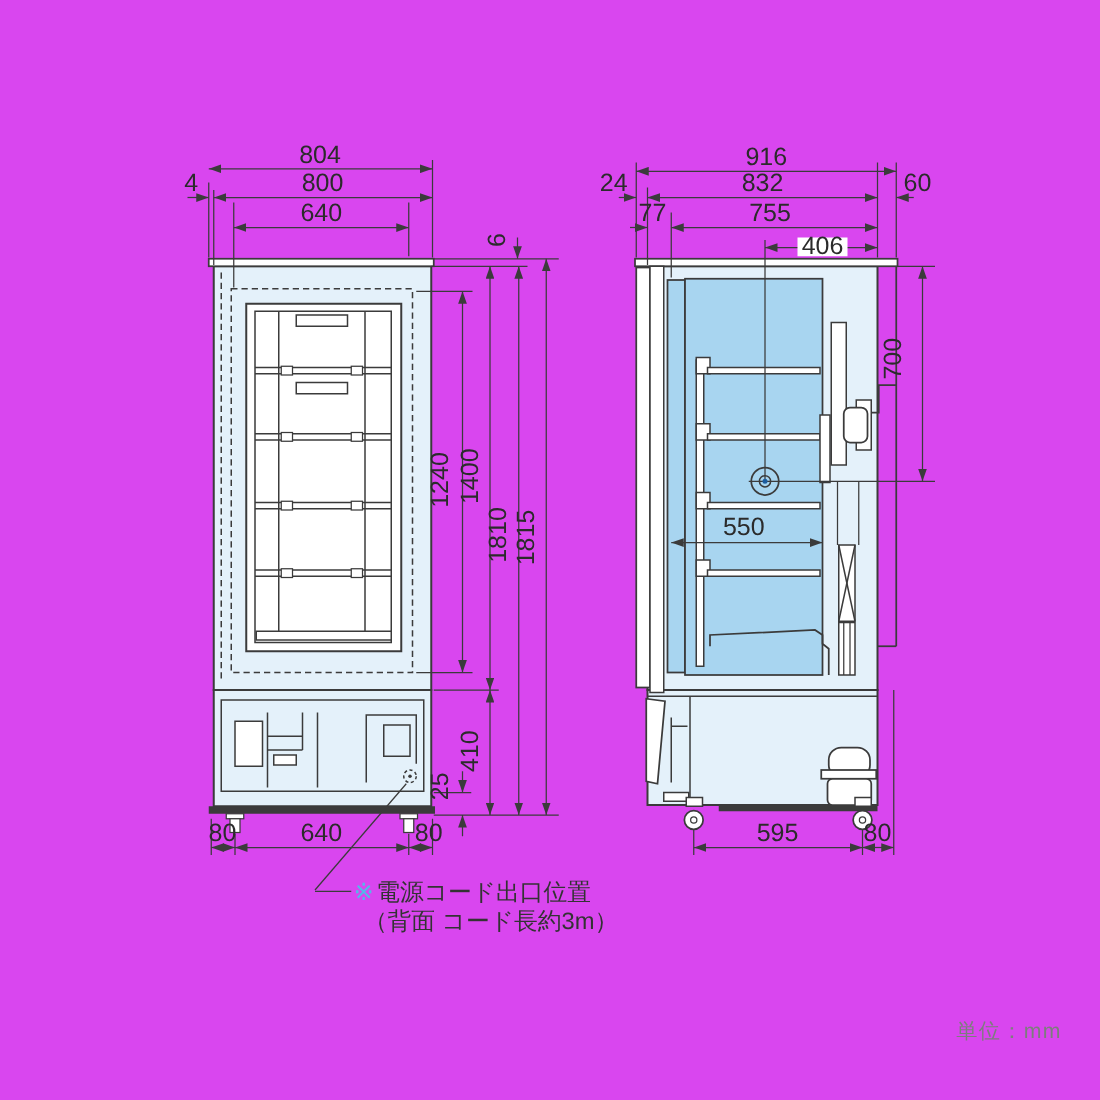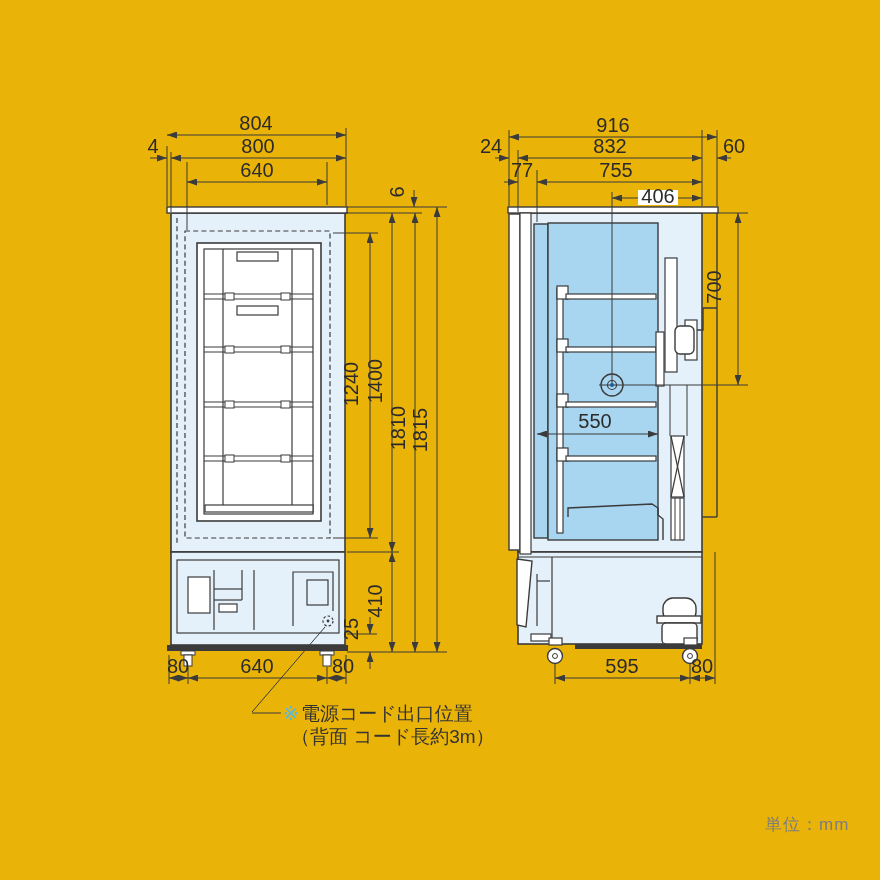--- a/index.html
+++ b/index.html
@@ -1,16 +1,16 @@
 <!DOCTYPE html>
 <html><head>
 <meta charset="utf-8">
 <style>
   html,body{margin:0;padding:0;background:#fff;}
-  .page{width:880px;height:880px;position:relative;background:#eab308;overflow:hidden;}
+  .page{width:880px;height:880px;position:relative;background:#d946ef;overflow:hidden;}
   svg{display:block;}
   
   .s16{stroke:#3b3b3b;stroke-width:1.6;fill:none;}
   .s14{stroke:#3b3b3b;stroke-width:1.4;fill:none;}
   .s12{stroke:#3b3b3b;stroke-width:1.2;fill:none;}
   .s10{stroke:#3b3b3b;stroke-width:1;fill:none;}
   .fw{fill:#ffffff;}
   .fb{fill:#e4f1fa;}   
   .fc{fill:#a8d5f0;}   
   .fd{fill:#3b3b3b;}

